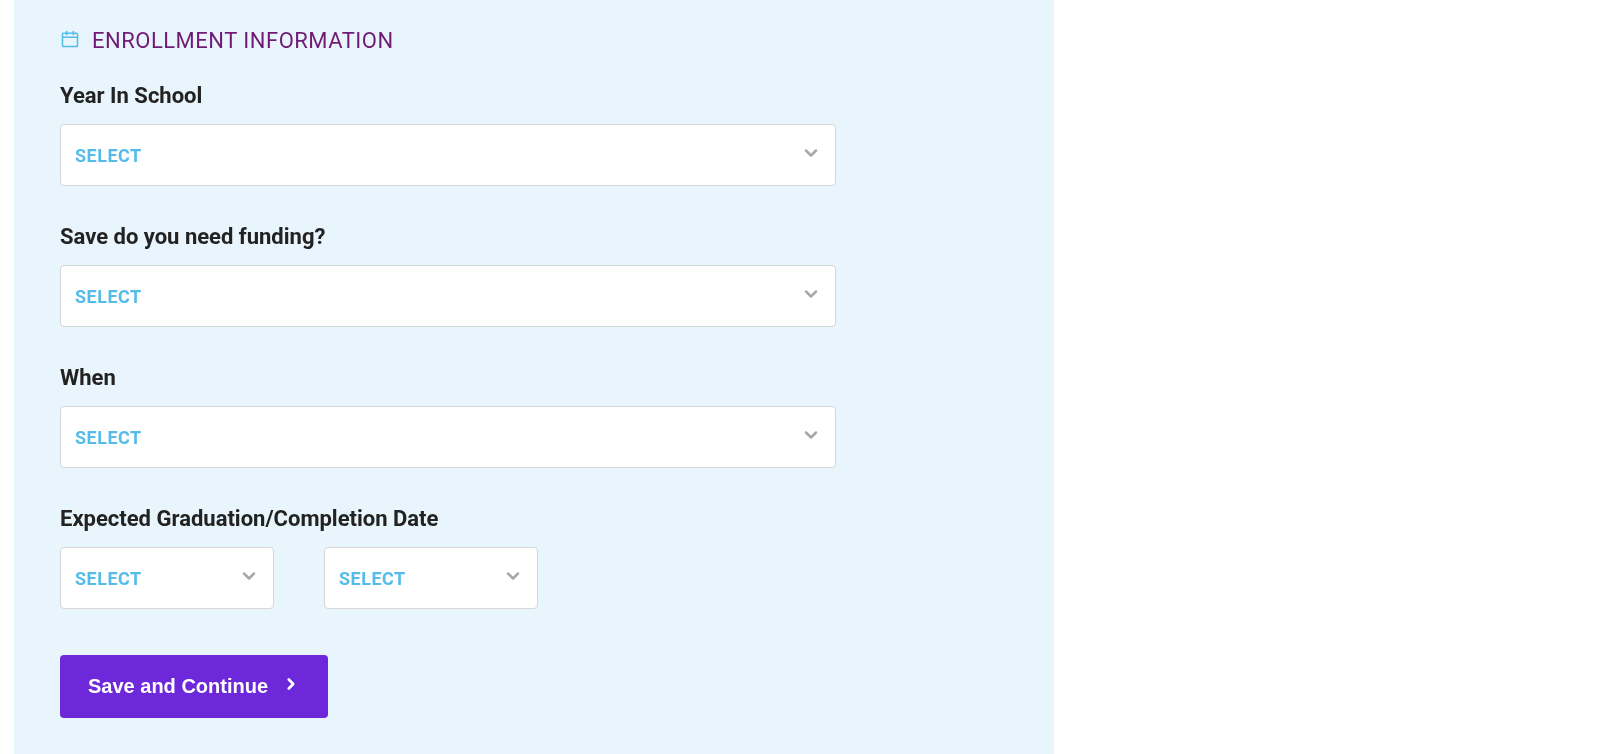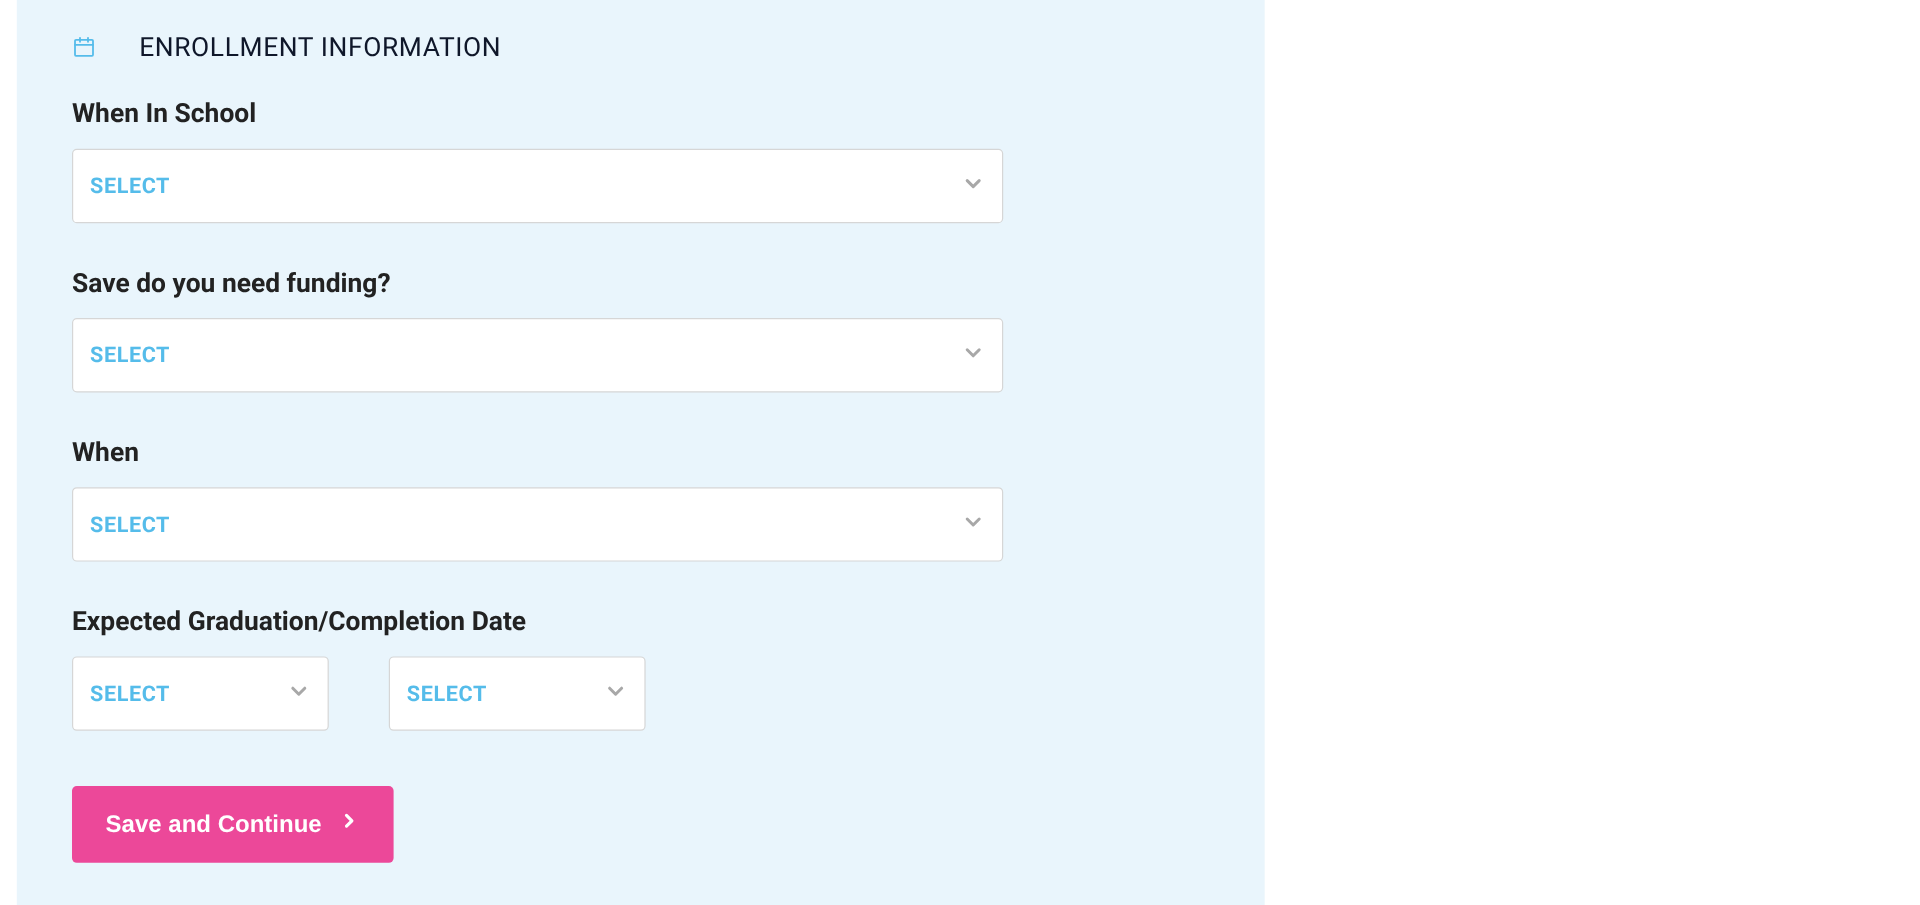--- a/index.html
+++ b/index.html
@@ -26,23 +26,22 @@
   .section-header {
     display: flex;
     align-items: center;
     gap: 12px;
     margin-bottom: 30px;
   }
   .section-title {
     font-size: 22px;
     font-weight: 400;
     letter-spacing: 0.5px;
-    color: #0f172a;
+    color: #701a75;
     text-transform: uppercase;
-    margin-left: 24px;
   }
   .calendar-icon {
     color: #55bcea;
   }
   .form-group {
     margin-bottom: 38px;
   }
   .form-label {
     font-size: 22px;
     font-weight: 700;
@@ -77,21 +76,21 @@
     color: #a8a8a8;
   }
   .inline-selects {
     display: flex;
     gap: 50px;
   }
   .save-btn {
     display: inline-flex;
     align-items: center;
     gap: 14px;
-    background: #ec4899;
+    background: #6d28d9;
     color: #ffffff;
     border: none;
     border-radius: 4px;
     padding: 20px 28px;
     font-size: 20px;
     font-weight: 700;
     cursor: pointer;
     margin-top: 8px;
   }
   .save-btn .chevron-right {
@@ -110,21 +109,21 @@
           <rect x="3" y="5" width="18" height="16" rx="1"></rect>
           <line x1="3" y1="10" x2="21" y2="10"></line>
           <line x1="8" y1="3" x2="8" y2="7"></line>
           <line x1="16" y1="3" x2="16" y2="7"></line>
         </svg>
       </span>
       <span class="section-title">Enrollment Information</span>
     </div>
 
     <div class="form-group">
-      <label class="form-label">When In School</label>
+      <label class="form-label">Year In School</label>
       <div class="select-box">
         <span class="select-text">Select</span>
         <span class="chevron-down">
           <svg width="20" height="20" viewBox="0 0 24 24" fill="none" stroke="currentColor" stroke-width="3" stroke-linecap="round" stroke-linejoin="round">
               <polyline points="6 9 12 15 18 9"></polyline>
             </svg>
         </span>
       </div>
     </div>
 

